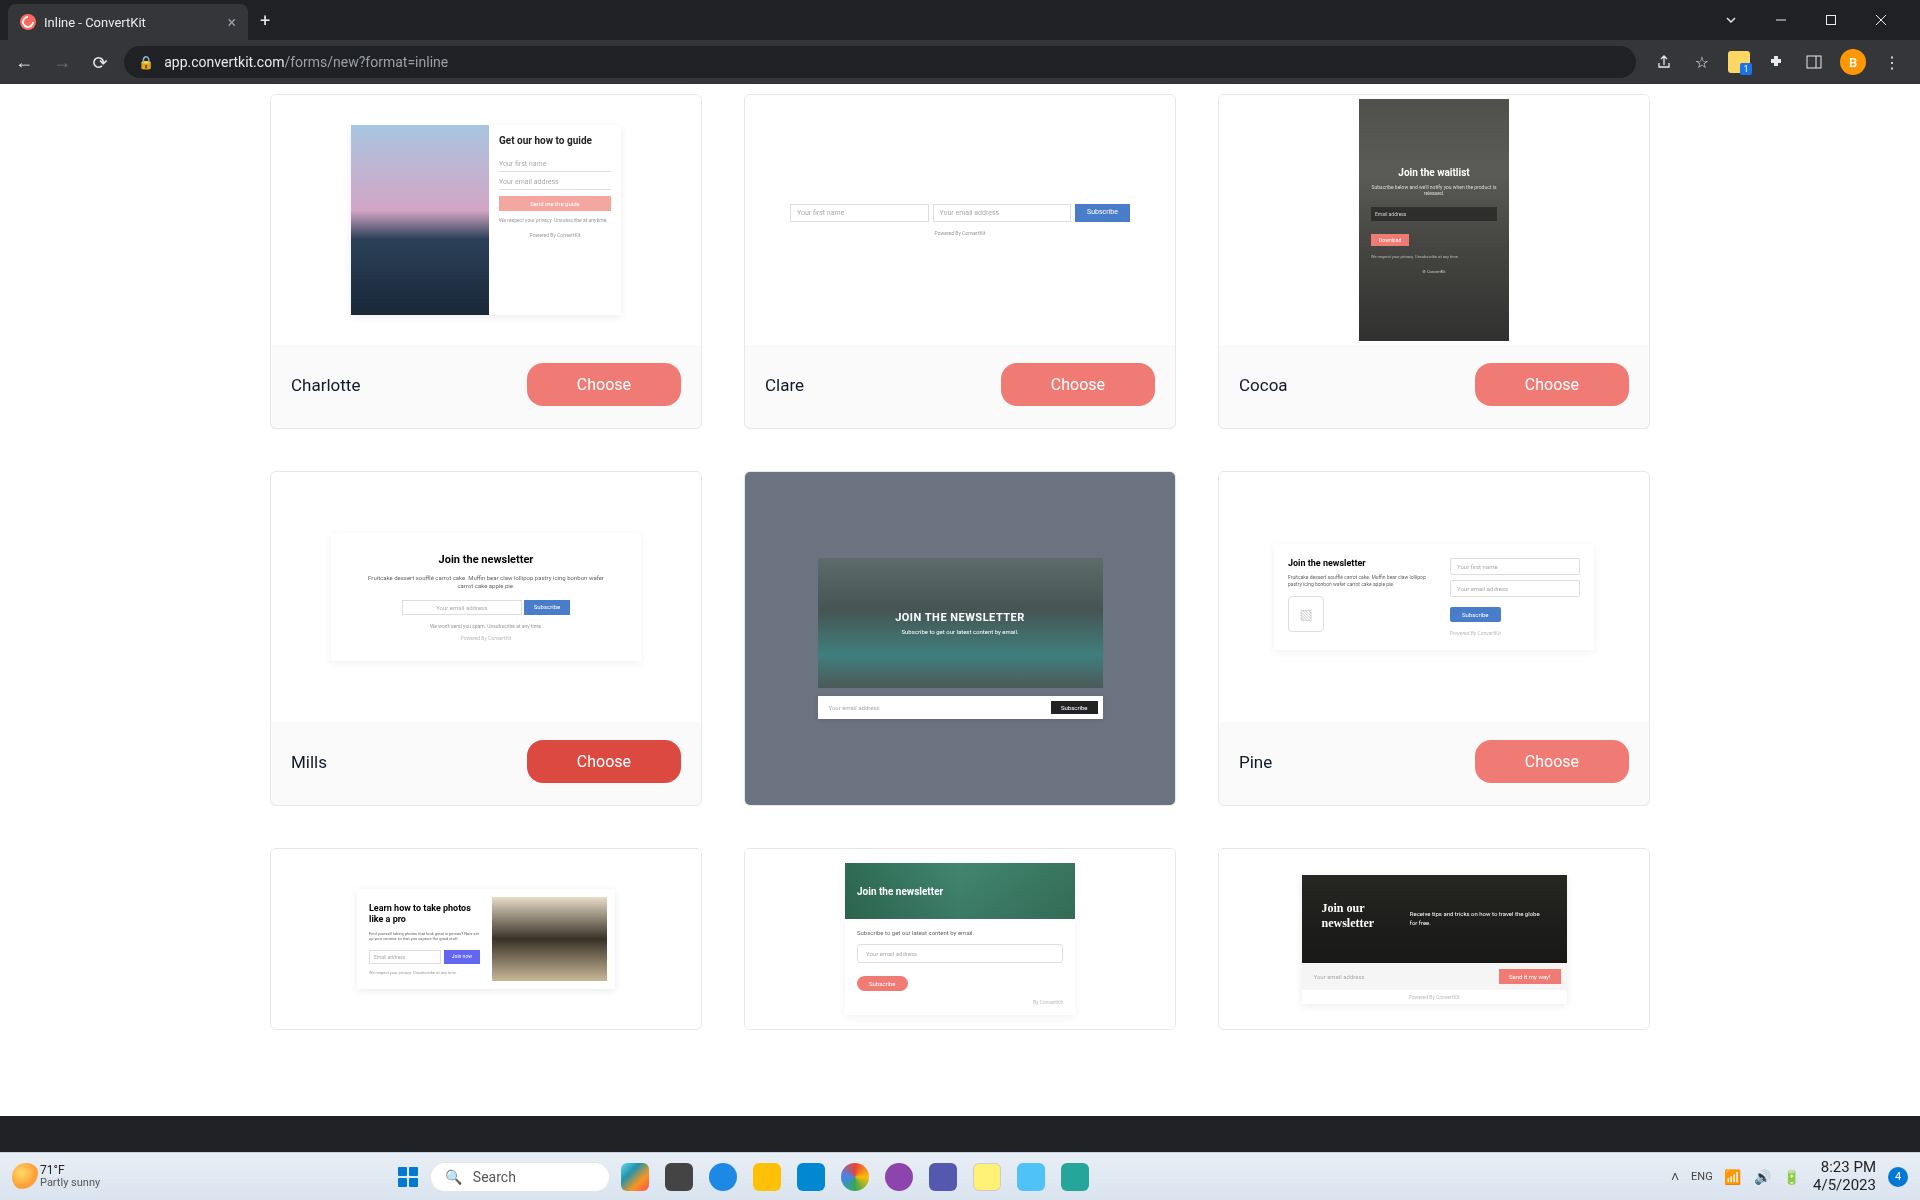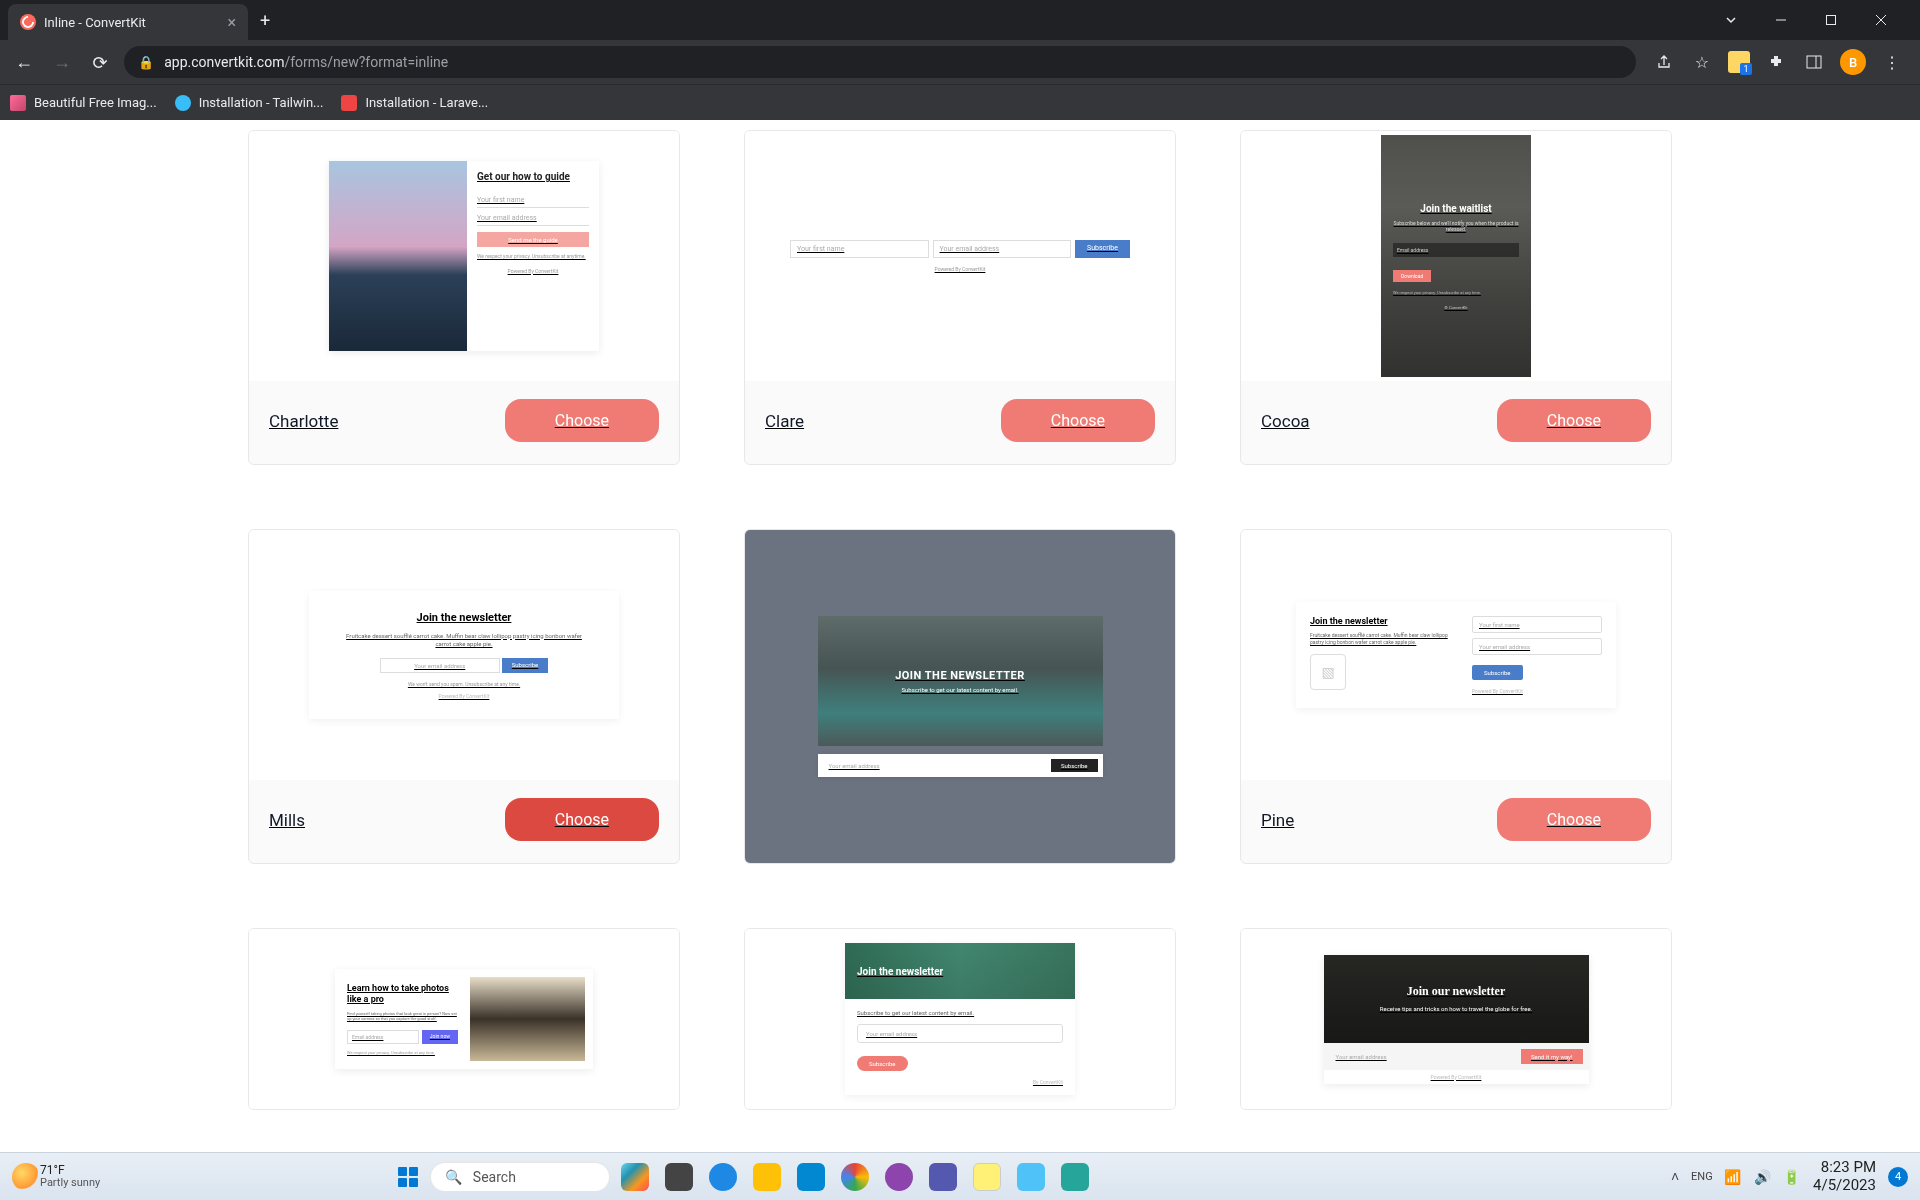--- a/index.html
+++ b/index.html
@@ -33,21 +33,21 @@
 .bookmarks-bar { display: flex; align-items: center; height: 36px; background: #35363a; padding: 0 10px; gap: 18px; border-top: 1px solid #2a2b2e; }
 .bookmark { display: flex; align-items: center; gap: 8px; color: #e8eaed; font-size: 13px; cursor: pointer; }
 .bm-icon { width: 16px; height: 16px; border-radius: 2px; }
 .bm-icon.pink { background: linear-gradient(135deg,#ff6b9d,#c44569); }
 .bm-icon.blue { background: #38bdf8; border-radius: 50%; }
 .bm-icon.red { background: #ef4444; border-radius: 3px; }
 
 
 .page { background: #fff; height: calc(1200px - 40px - 44px - 36px - 48px); overflow-y: auto; position: relative; }
 .page-scroll { padding: 10px 0 60px; }
-.template-grid { display: grid; grid-template-columns: repeat(3, 432px); gap: 64px; justify-content: center; padding: 0 57px; text-decoration: underline; }
+.template-grid { display: grid; grid-template-columns: repeat(3, 432px); gap: 42px; justify-content: center; padding: 0 57px; }
 .template-card { border: 1px solid #e5e7eb; border-radius: 6px; background: #fafafa; overflow: hidden; }
 .template-preview { height: 250px; display: flex; align-items: center; justify-content: center; padding: 4px; background: #fff; }
 .template-footer { display: flex; align-items: center; justify-content: space-between; padding: 18px 20px 22px; }
 .template-name { font-size: 17px; color: #111827; }
 .choose-btn { background: #ef7b74; color: #fff; border: none; padding: 12px 50px; border-radius: 16px; font-size: 16px; cursor: pointer; }
 .choose-btn.hovered { background: #dc4940; }
 
 
 .preview-charlotte { display: flex; width: 270px; height: 190px; box-shadow: 0 2px 8px rgba(0,0,0,0.08); }
 .preview-charlotte .img { width: 138px; background: linear-gradient(180deg, #a8c5e0 0%, #d4a5c5 45%, #2b4058 60%, #1a2838 100%); }
@@ -113,21 +113,21 @@
 .preview-rainier { width: 230px; box-shadow: 0 2px 8px rgba(0,0,0,0.06); }
 .preview-rainier .hero { height: 56px; background: linear-gradient(rgba(30,60,50,0.4),rgba(30,60,50,0.5)), linear-gradient(90deg,#3a8a6a 0%, #5ab89a 50%, #4a9a7a 100%); color: #fff; display: flex; align-items: center; padding: 0 12px; }
 .preview-rainier .h { font-size: 10px; font-weight: 700; }
 .preview-rainier .body { padding: 10px 12px; }
 .preview-rainier .sub { font-size: 6px; color: #666; margin-bottom: 8px; }
 .preview-rainier .inp { border: 1px solid #ddd; border-radius: 3px; padding: 5px 8px; font-size: 6px; color: #aaa; margin-bottom: 8px; }
 .preview-rainier .btn { background: #ef7b74; color: #fff; padding: 4px 12px; font-size: 6px; border-radius: 12px; display: inline-block; }
 .preview-rainier .pb { font-size: 5px; color: #bbb; text-align: right; margin-top: 8px; }
 
 .preview-shasta { width: 265px; box-shadow: 0 2px 8px rgba(0,0,0,0.08); }
-.preview-shasta .hero { height: 88px; background: linear-gradient(rgba(20,20,20,0.65),rgba(20,20,20,0.8)), linear-gradient(180deg,#4a4a42 0%, #2a2a22 100%); color: #fff; display: flex; flex-direction: column; align-items: center; justify-content: center; padding: 0 20px; text-align: center; }
+.preview-shasta .hero { height: 88px; background: linear-gradient(rgba(20,20,20,0.65),rgba(20,20,20,0.8)), linear-gradient(180deg,#4a4a42 0%, #2a2a22 100%); color: #fff; display: flex; flex-direction: row; align-items: center; justify-content: center; padding: 0 20px; }
 .preview-shasta .h { font-size: 12px; font-weight: 600; font-family: Georgia, serif; margin-bottom: 6px; }
 .preview-shasta .sub { font-size: 6px; line-height: 1.4; }
 .preview-shasta .bar { background: #f5f5f5; padding: 6px; display: flex; gap: 6px; align-items: center; }
 .preview-shasta .inp { flex: 1; font-size: 6px; color: #aaa; padding: 3px 6px; }
 .preview-shasta .btn { background: #ef7b74; color: #fff; padding: 4px 10px; font-size: 6px; }
 .preview-shasta .pb { font-size: 5px; color: #bbb; text-align: center; padding: 4px; }
 
 
 .page::-webkit-scrollbar { width: 17px; }
 .page::-webkit-scrollbar-track { background: #f1f1f1; }
@@ -214,34 +214,20 @@
           <svg width="16" height="16">
             <rect x="1" y="2" width="14" height="12" stroke="#e8eaed" fill="none"></rect>
             <line x1="10" y1="2" x2="10" y2="14" stroke="#e8eaed"></line>
           </svg>
         </div>
       <div class="avatar-b">B</div>
       <div class="tool-icon">⋮</div>
     </div>
   </div>
 
-  <div class="bookmarks-bar">
-    <div class="bookmark">
-        <span class="bm-icon pink"></span>
-        <span>Beautiful Free Imag...</span>
-      </div>
-    <div class="bookmark">
-        <span class="bm-icon blue"></span>
-        <span>Installation - Tailwin...</span>
-      </div>
-    <div class="bookmark">
-        <span class="bm-icon red"></span>
-        <span>Installation - Larave...</span>
-      </div>
-  </div>
 </div>
 
 <div class="page">
 <div class="page-scroll">
   <div class="template-grid">
 
     <div class="template-card">
       <div class="template-preview">
         <div class="preview-charlotte">
           <div class="img"></div>

